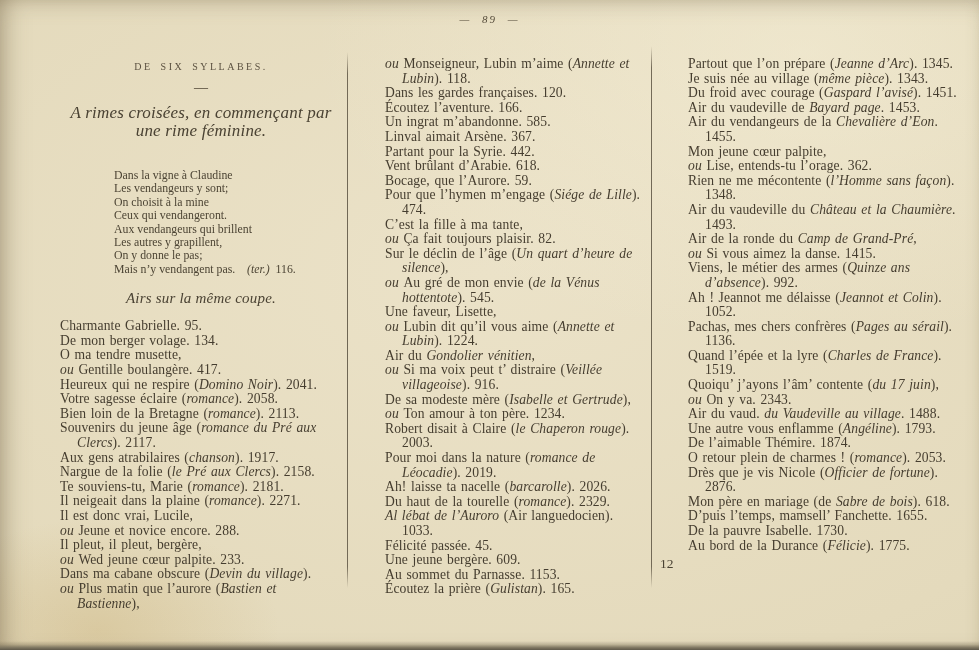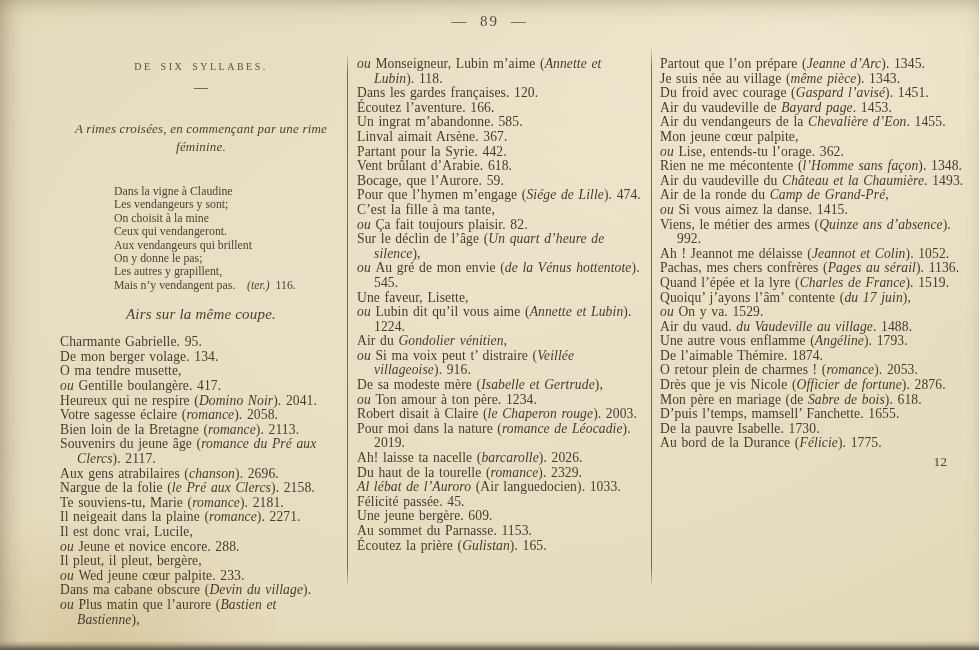--- a/index.html
+++ b/index.html
@@ -15,88 +15,88 @@
       inset 0 18px 22px -16px rgba(120,105,70,0.25);
     font-family:"Liberation Serif","DejaVu Serif",serif;
     color:#453d2f;
   }
   .bottom-edge {
     position:absolute; left:0; right:0; bottom:0; height:9px;
     background:linear-gradient(180deg, rgba(120,110,85,0) 0%, rgba(120,110,85,0.35) 40%, #7d7560 75%, #5f594a 100%);
   }
   .page-number {
     position:absolute; top:13px; left:0; width:100%; text-align:center;
-    font-size:15px; letter-spacing:2px; color:#564c3b; word-spacing:6px;
+    font-size:11px; letter-spacing:2px; color:#564c3b; word-spacing:6px;font-style:italic;
   }
   .col { position:absolute; top:57px; }
   .col-left  { left:60px;  width:282px; }
   .col-mid   { left:357px; width:287px; }
   .col-right { left:660px; width:307px; }
   .rule {
     position:absolute; width:1px; opacity:0.8;
     background:linear-gradient(180deg, rgba(79,70,55,0) 0%, #564d3c 4%, #4f4737 50%, #564d3c 96%, rgba(79,70,55,0) 100%);
   }
   .rule-1 { left:347px; top:52px; height:536px; }
   .rule-2 { left:651px; top:46px; height:542px; }
 
   .kicker {
     text-align:center; font-size:10px; letter-spacing:2.5px;
     color:#5b5140; margin-top:4px; word-spacing:3px;
   }
   .kicker-dash { text-align:center; margin-top:8px; font-size:14px; color:#4c4333; }
   .heading-italic {
-    font-style:italic; text-align:center; font-size:13px; line-height:18px;
-    margin-top:24px; color:#4a4233; letter-spacing:0.2px;
+    font-style:italic; text-align:center; font-size:17px; line-height:18px;
+    margin-top:8px; color:#4a4233; letter-spacing:0.2px;
   }
   .subheading { margin-top:13px; font-size:15px; }
   .verse { margin-top:29px; padding-left:54px; font-size:11.8px; color:#4c4434; }
   .verse .verse-line { margin:0; line-height:13.4px; white-space:pre-wrap; }
 
   .entries { margin-top:12px; }
-  .col-mid .entries, .col-right .entries { margin-top:0; }
+  .col-mid .entries, .col-right .entries { margin-top:0;margin-left:28px; }
   .entry {
     margin:0; padding-left:17px; text-indent:-17px;
     font-size:13.6px; line-height:14.6px;
     letter-spacing:0.1px; word-spacing:0.08em;
   }
   .it { font-style:italic; }
-  .signature { text-align:right; padding-right:20px; font-size:13.5px; margin-top:3px; color:#4a4233; }
+  .signature { padding-right:20px; font-size:13.5px; margin-top:3px; color:#4a4233; }
 </style>
 </head>
 <body>
 
 <div class="page">
 
   <div class="page-number">— 89 —</div>
 
   <section class="col col-left">
     <div class="kicker">DE SIX SYLLABES.</div>
     <div class="kicker-dash">—</div>
     <div class="heading-italic">A rimes croisées, en commençant par une rime féminine.</div>
     <div class="verse">
         <p class="verse-line"><span>Dans la vigne à Claudine</span></p>
         <p class="verse-line"><span>Les vendangeurs y sont;</span></p>
         <p class="verse-line"><span>On choisit à la mine</span></p>
         <p class="verse-line"><span>Ceux qui vendangeront.</span></p>
         <p class="verse-line"><span>Aux vendangeurs qui brillent</span></p>
+        <p class="verse-line"><span>Les autres y grapillent,</span></p>
         <p class="verse-line"><span>On y donne le pas;</span></p>
-        <p class="verse-line"><span>Les autres y grapillent,</span></p>
         <p class="verse-line"><span>Mais n’y vendangent pas.    </span><span class="it">(ter.)</span><span>  116.</span></p>
       </div>
     <div class="heading-italic subheading">Airs sur la même coupe.</div>
     <div class="entries">
         <p class="entry"><span>Charmante Gabrielle. 95.</span></p>
         <p class="entry"><span>De mon berger volage. 134.</span></p>
         <p class="entry"><span>O ma tendre musette,</span></p>
         <p class="entry"><span class="it">ou </span><span>Gentille boulangère. 417.</span></p>
         <p class="entry"><span>Heureux qui ne respire (</span><span class="it">Domino Noir</span><span>). 2041.</span></p>
         <p class="entry"><span>Votre sagesse éclaire (</span><span class="it">romance</span><span>). 2058.</span></p>
         <p class="entry"><span>Bien loin de la Bretagne (</span><span class="it">romance</span><span>). 2113.</span></p>
         <p class="entry"><span>Souvenirs du jeune âge (</span><span class="it">romance du Pré aux Clercs</span><span>). 2117.</span></p>
-        <p class="entry"><span>Aux gens atrabilaires (</span><span class="it">chanson</span><span>). 2696.</span></p>
+        <p class="entry"><span>Aux gens atrabilaires (</span><span class="it">chanson</span><span>). 1917.</span></p>
         <p class="entry"><span>Nargue de la folie (</span><span class="it">le Pré aux Clercs</span><span>). 2158.</span></p>
         <p class="entry"><span>Te souviens-tu, Marie (</span><span class="it">romance</span><span>). 2181.</span></p>
         <p class="entry"><span>Il neigeait dans la plaine (</span><span class="it">romance</span><span>). 2271.</span></p>
         <p class="entry"><span>Il est donc vrai, Lucile,</span></p>
         <p class="entry"><span class="it">ou </span><span>Jeune et novice encore. 288.</span></p>
         <p class="entry"><span>Il pleut, il pleut, bergère,</span></p>
         <p class="entry"><span class="it">ou </span><span>Wed jeune cœur palpite. 233.</span></p>
         <p class="entry"><span>Dans ma cabane obscure (</span><span class="it">Devin du village</span><span>).</span></p>
         <p class="entry"><span class="it">ou </span><span>Plus matin que l’aurore (</span><span class="it">Bastien et Bastienne</span><span>),</span></p>
       </div>
@@ -150,21 +150,21 @@
         <p class="entry"><span class="it">ou </span><span>Lise, entends-tu l’orage. 362.</span></p>
         <p class="entry"><span>Rien ne me mécontente (</span><span class="it">l’Homme sans façon</span><span>). 1348.</span></p>
         <p class="entry"><span>Air du vaudeville du </span><span class="it">Château et la Chaumière</span><span>. 1493.</span></p>
         <p class="entry"><span>Air de la ronde du </span><span class="it">Camp de Grand-Pré</span><span>,</span></p>
         <p class="entry"><span class="it">ou </span><span>Si vous aimez la danse. 1415.</span></p>
         <p class="entry"><span>Viens, le métier des armes (</span><span class="it">Quinze ans d’absence</span><span>). 992.</span></p>
         <p class="entry"><span>Ah ! Jeannot me délaisse (</span><span class="it">Jeannot et Colin</span><span>). 1052.</span></p>
         <p class="entry"><span>Pachas, mes chers confrères (</span><span class="it">Pages au sérail</span><span>). 1136.</span></p>
         <p class="entry"><span>Quand l’épée et la lyre (</span><span class="it">Charles de France</span><span>). 1519.</span></p>
         <p class="entry"><span>Quoiqu’ j’ayons l’âm’ contente (</span><span class="it">du 17 juin</span><span>),</span></p>
-        <p class="entry"><span class="it">ou </span><span>On y va. 1529.</span></p>
+        <p class="entry"><span class="it">ou </span><span>On y va. 2343.</span></p>
         <p class="entry"><span>Air du vaud. </span><span class="it">du Vaudeville au village</span><span>. 1488.</span></p>
         <p class="entry"><span>Une autre vous enflamme (</span><span class="it">Angéline</span><span>). 1793.</span></p>
         <p class="entry"><span>De l’aimable Thémire. 1874.</span></p>
         <p class="entry"><span>O retour plein de charmes ! (</span><span class="it">romance</span><span>). 2053.</span></p>
         <p class="entry"><span>Drès que je vis Nicole (</span><span class="it">Officier de fortune</span><span>). 2876.</span></p>
         <p class="entry"><span>Mon père en mariage (de </span><span class="it">Sabre de bois</span><span>). 618.</span></p>
         <p class="entry"><span>D’puis l’temps, mamsell’ Fanchette. 1655.</span></p>
         <p class="entry"><span>De la pauvre Isabelle. 1730.</span></p>
         <p class="entry"><span>Au bord de la Durance (</span><span class="it">Félicie</span><span>). 1775.</span></p>
       </div>

